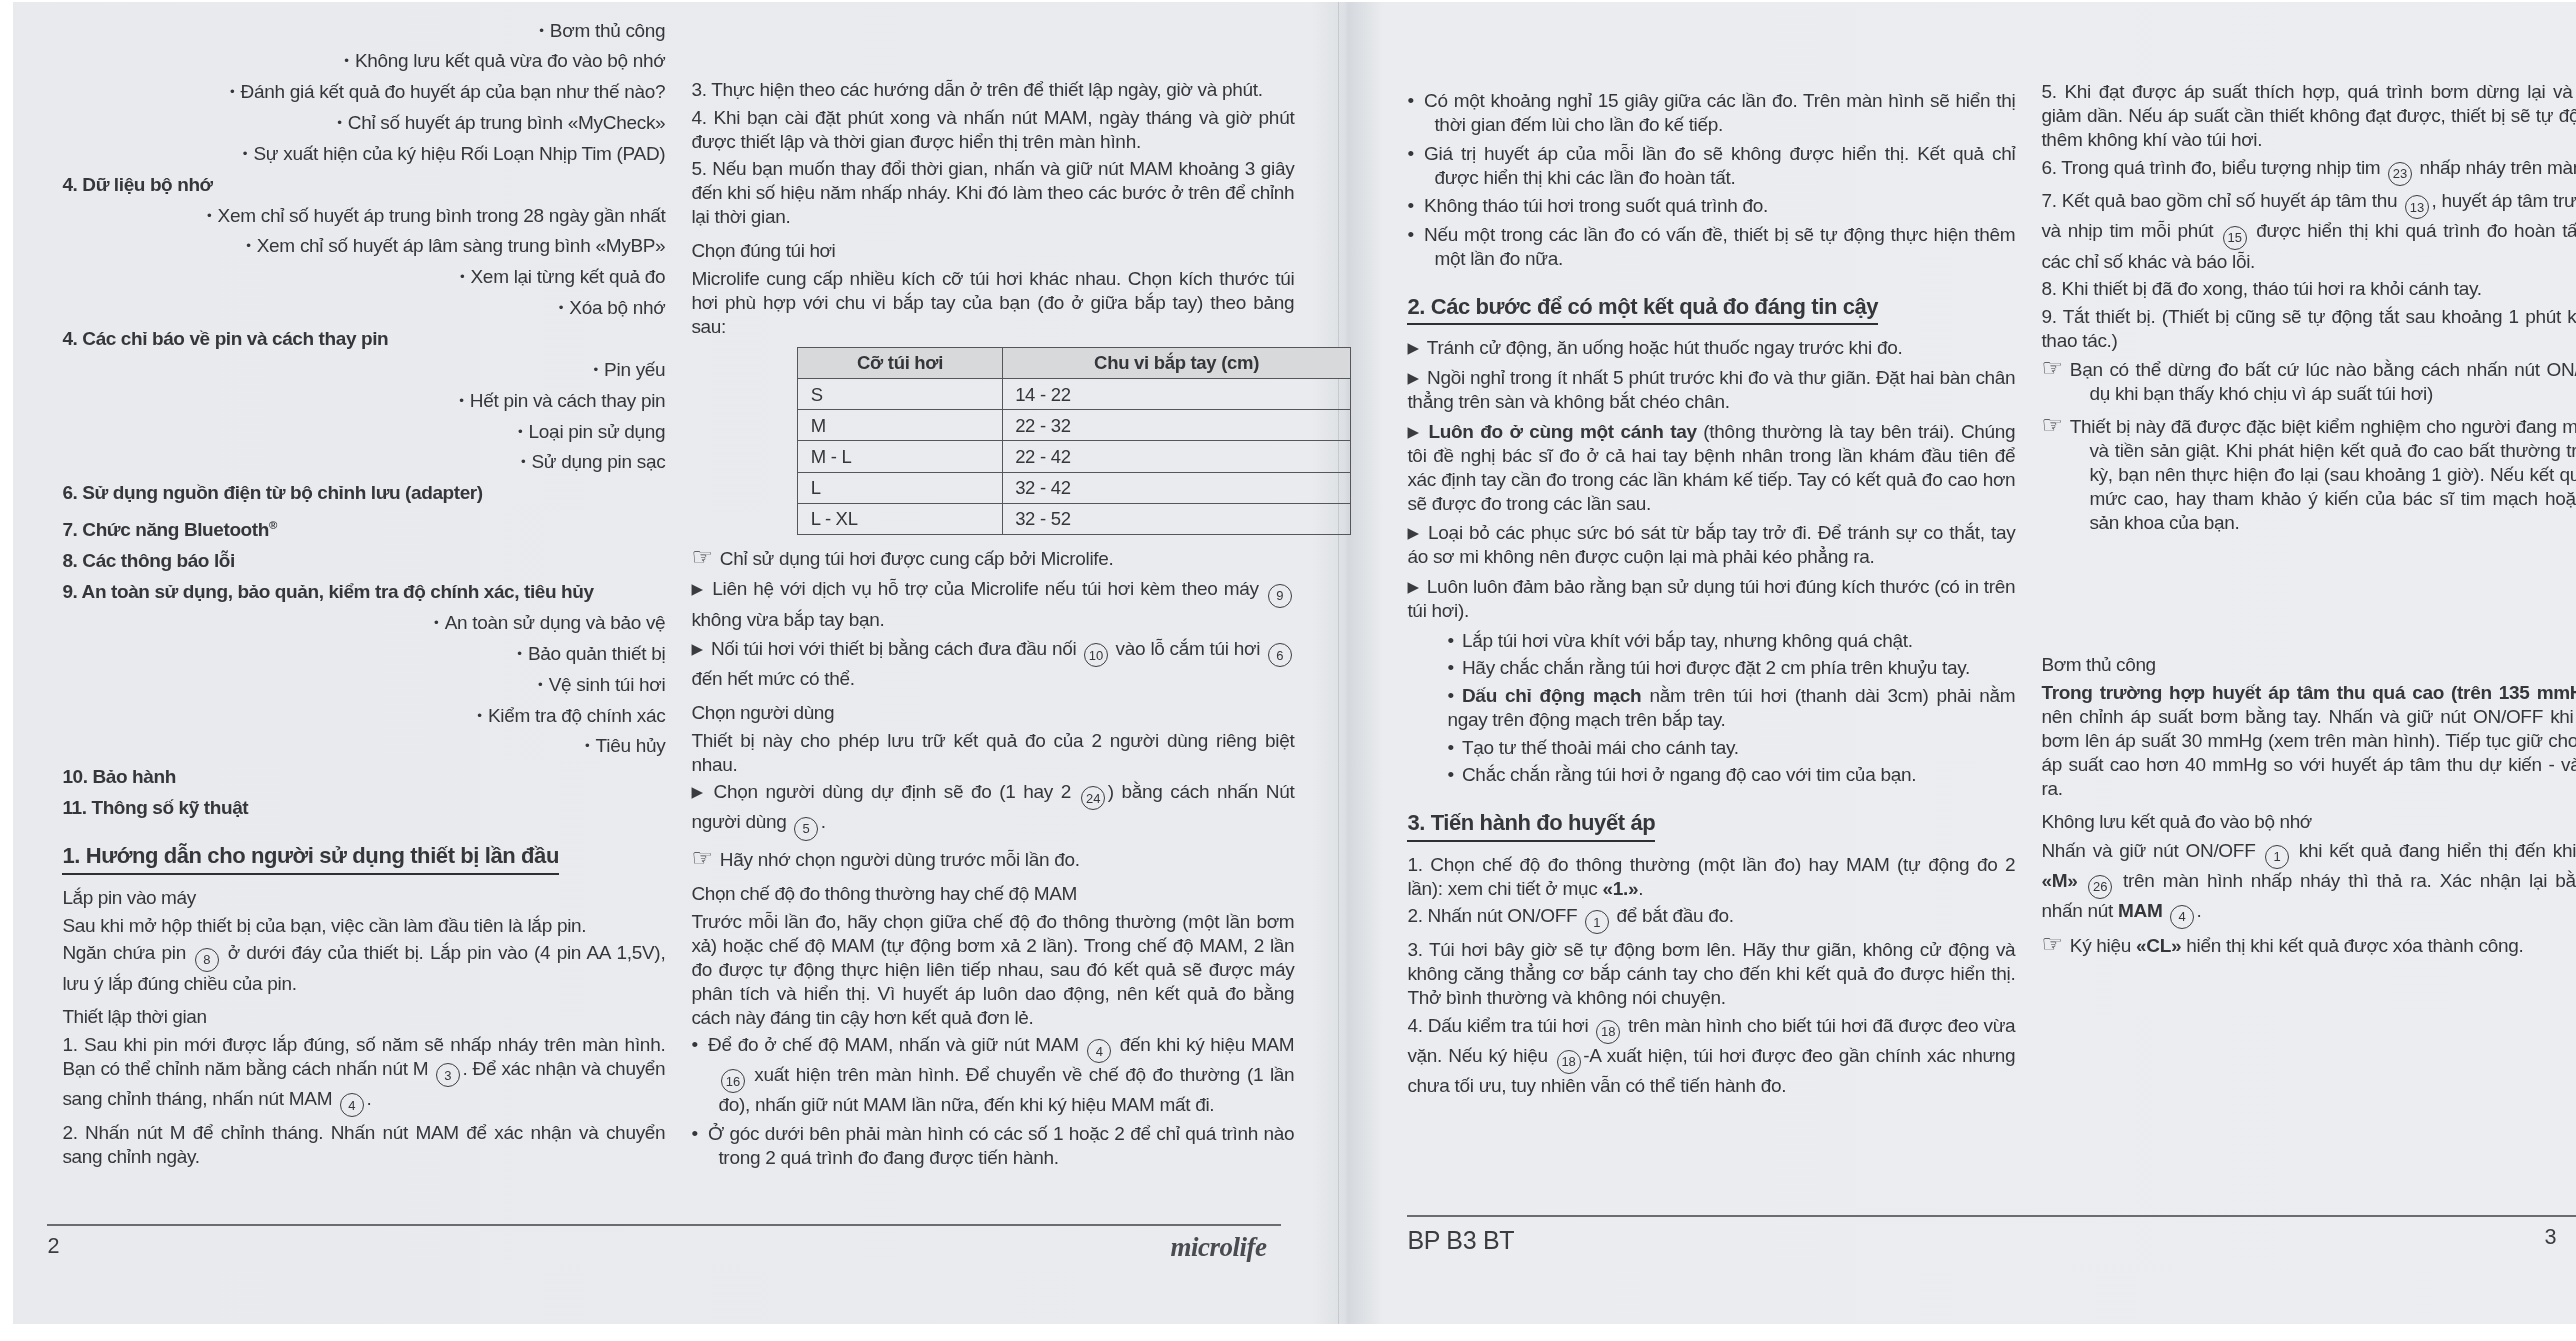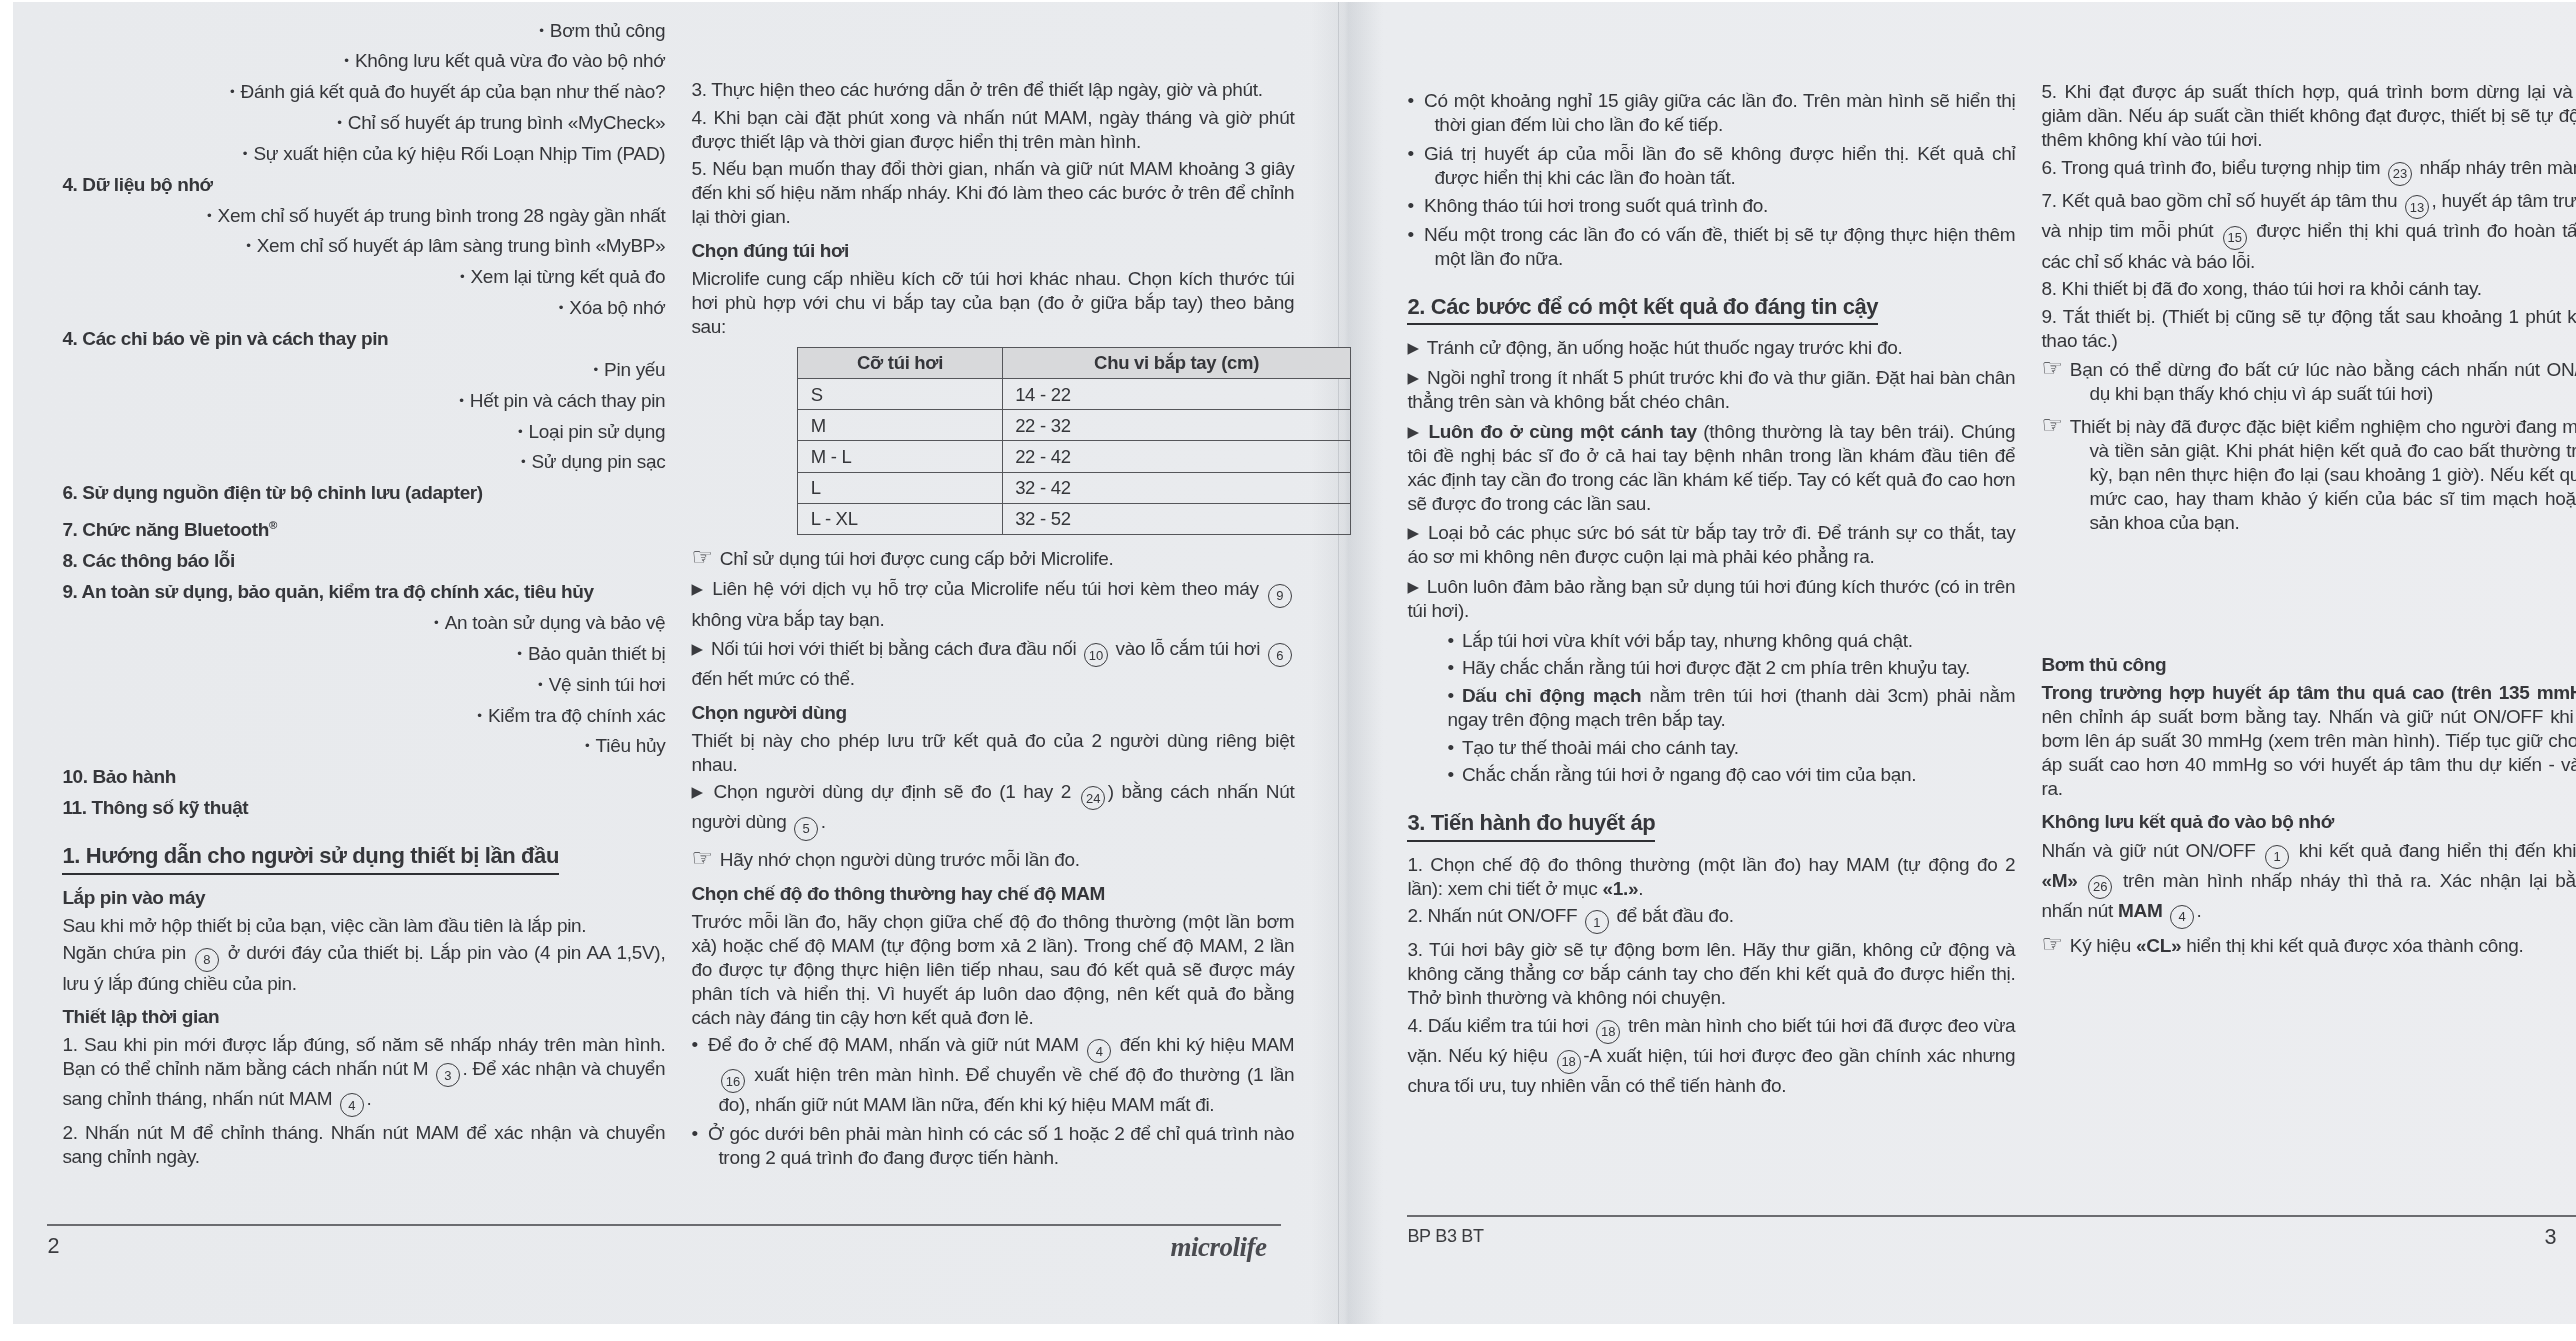--- a/index.html
+++ b/index.html
@@ -30,21 +30,21 @@
   .blk{margin:0 0 4.1px 0;}
   .toc_bullet{margin:0 0 6.7px 0;text-align:right;}
   .toc_bullet .mk{font-size:13.4px;vertical-align:2.1px;margin:0 6.2px 0 2.1px;}
   .toc_head{font-weight:bold;margin:4.1px 0 7.2px 0;text-align:left;letter-spacing:-0.4px;}
   .h1{
     font-weight:bold;font-size:22px;letter-spacing:-0.4px;
     margin:24px 0 17.5px 0;text-align:left;
   }
   .h1 .tx{border-bottom:2.1px solid #2e2f33;padding-bottom:4.6px;}
   .col-1 .h1{}
-  .h2{font-weight:bold;margin:9.3px 0 4.1px 0;text-align:left;letter-spacing:-0.4px;}
+  .h2{font-weight:normal;margin:9.3px 0 4.1px 0;text-align:left;letter-spacing:-0.4px;}
   .p{margin:0 0 3.6px 0;}
   .bullet{margin:0 0 4.6px 0;padding-left:27px;text-indent:-27px;}
   .bullet .mk{margin-right:10.3px;}
   .sub_bullet{margin:0 0 3.6px 0;padding-left:40px;}
   .sub_bullet .mk{margin-right:8.2px;}
   .arrow{margin:0 0 5.7px 0;}
   .arrow .mk{font-size:15px;margin-right:8.2px;vertical-align:1px;color:#3a3b3f;}
   .note{margin:0 0 6.2px 0;padding-left:48px;text-indent:-48px;}
   .note .mk{font-size:24px;margin-right:7.2px;}
   sup{font-size:11.3px;}
@@ -66,21 +66,21 @@
   .footer-rule{position:absolute;height:1.5px;background:#6b6c70;}
   .rule-left{left:34px;top:1222px;width:1234px;}
   .rule-right{left:1394px;top:1213px;width:1180px;}
   .pageno{position:absolute;font-size:21.6px;color:#3b3c40;}
   .pageno-left{left:34px;top:1231px;}
   .pageno-right{left:2531px;top:1222px;}
   .brand{
     position:absolute;right:1397px;top:1230px;
     font-style:italic;font-weight:bold;font-size:27px;letter-spacing:-0.5px;color:#4a4b50;font-family:Liberation Serif, serif;
   }
-  .model{position:absolute;left:1394px;top:1224px;font-size:18px;letter-spacing:-0.3px;color:#3b3c40;}
+  .model{position:absolute;left:1394px;top:1224px;font-size:25px;letter-spacing:-0.3px;color:#3b3c40;}
 </style>
 </head>
 <body>
 
 <div class="paper">
   <div class="fold-shade"></div>
   <div class="fold-line"></div>
 
   <div class="col col-1">
       <div class="blk toc_bullet"><span class="mk">•</span><span class="tx">Bơm thủ công</span></div>

